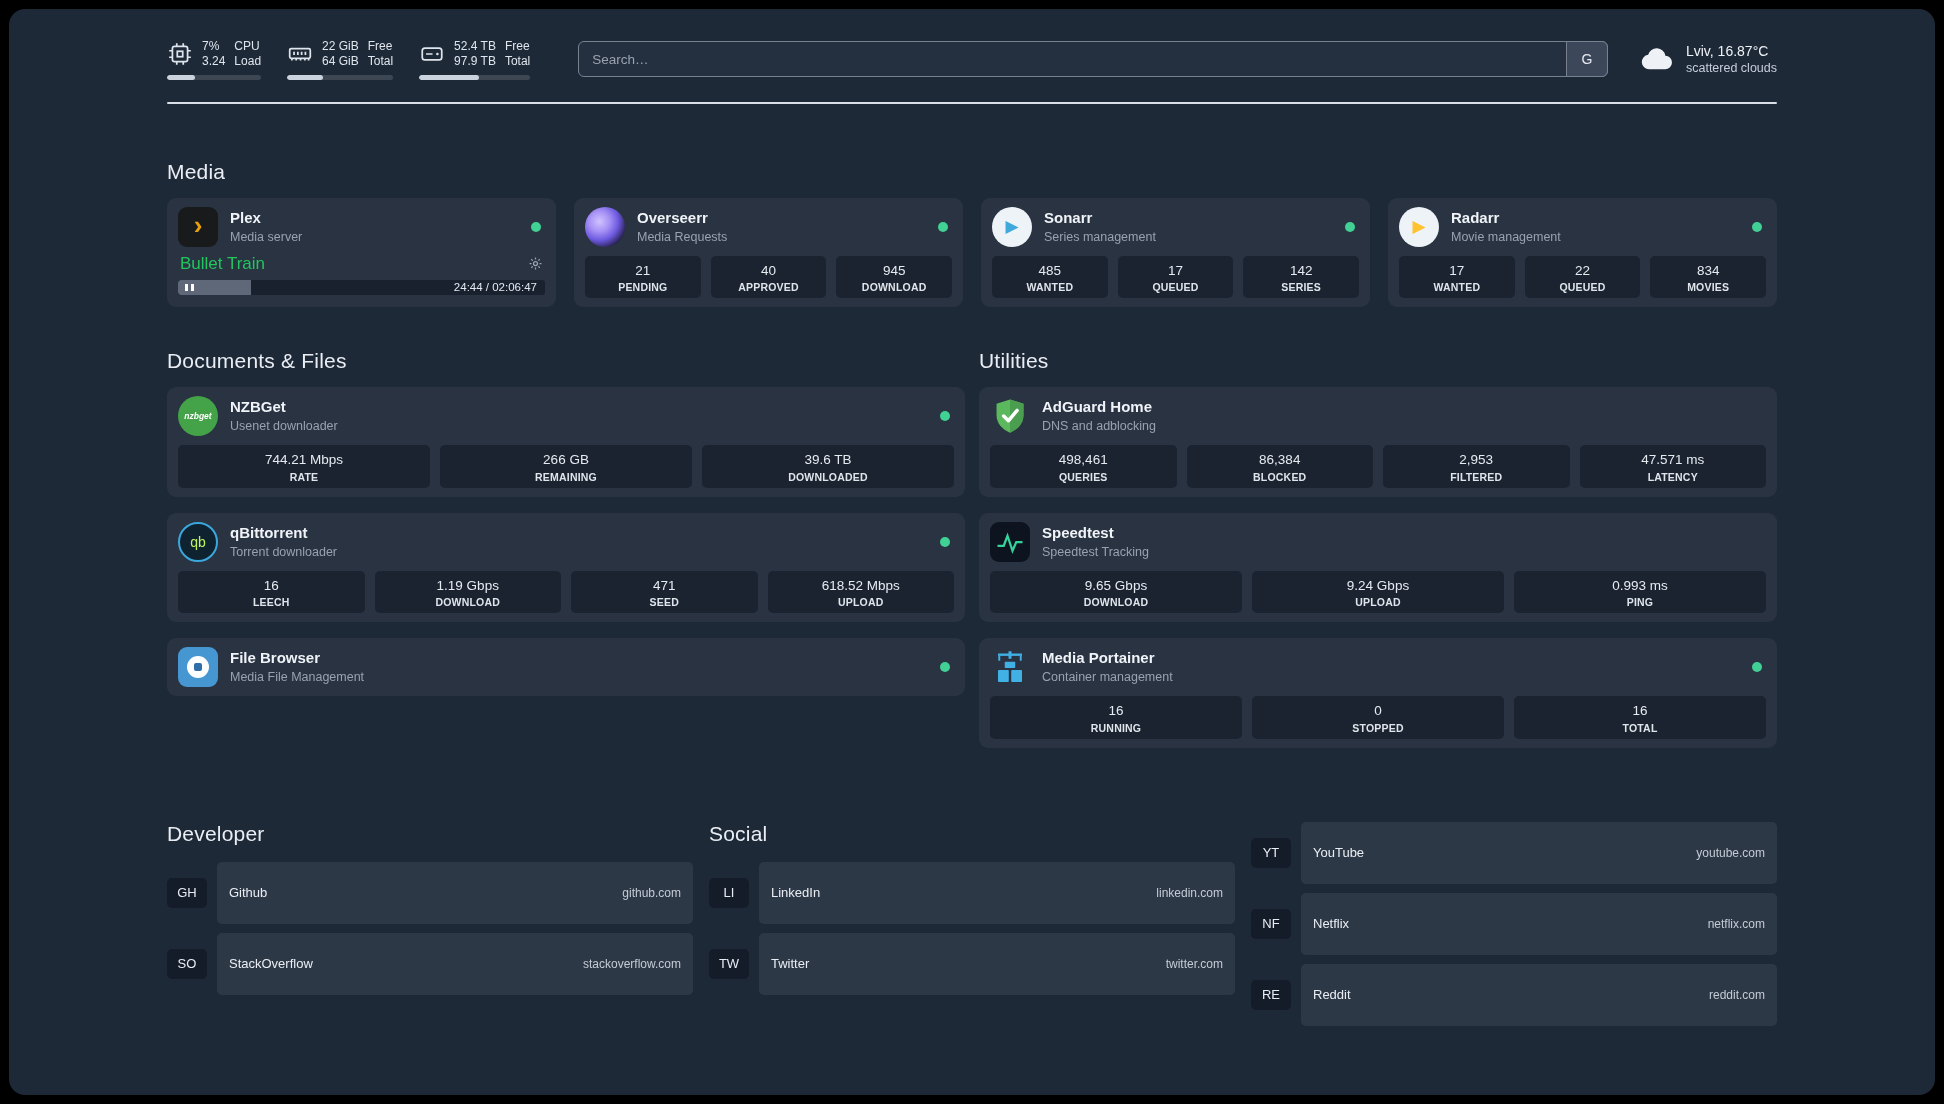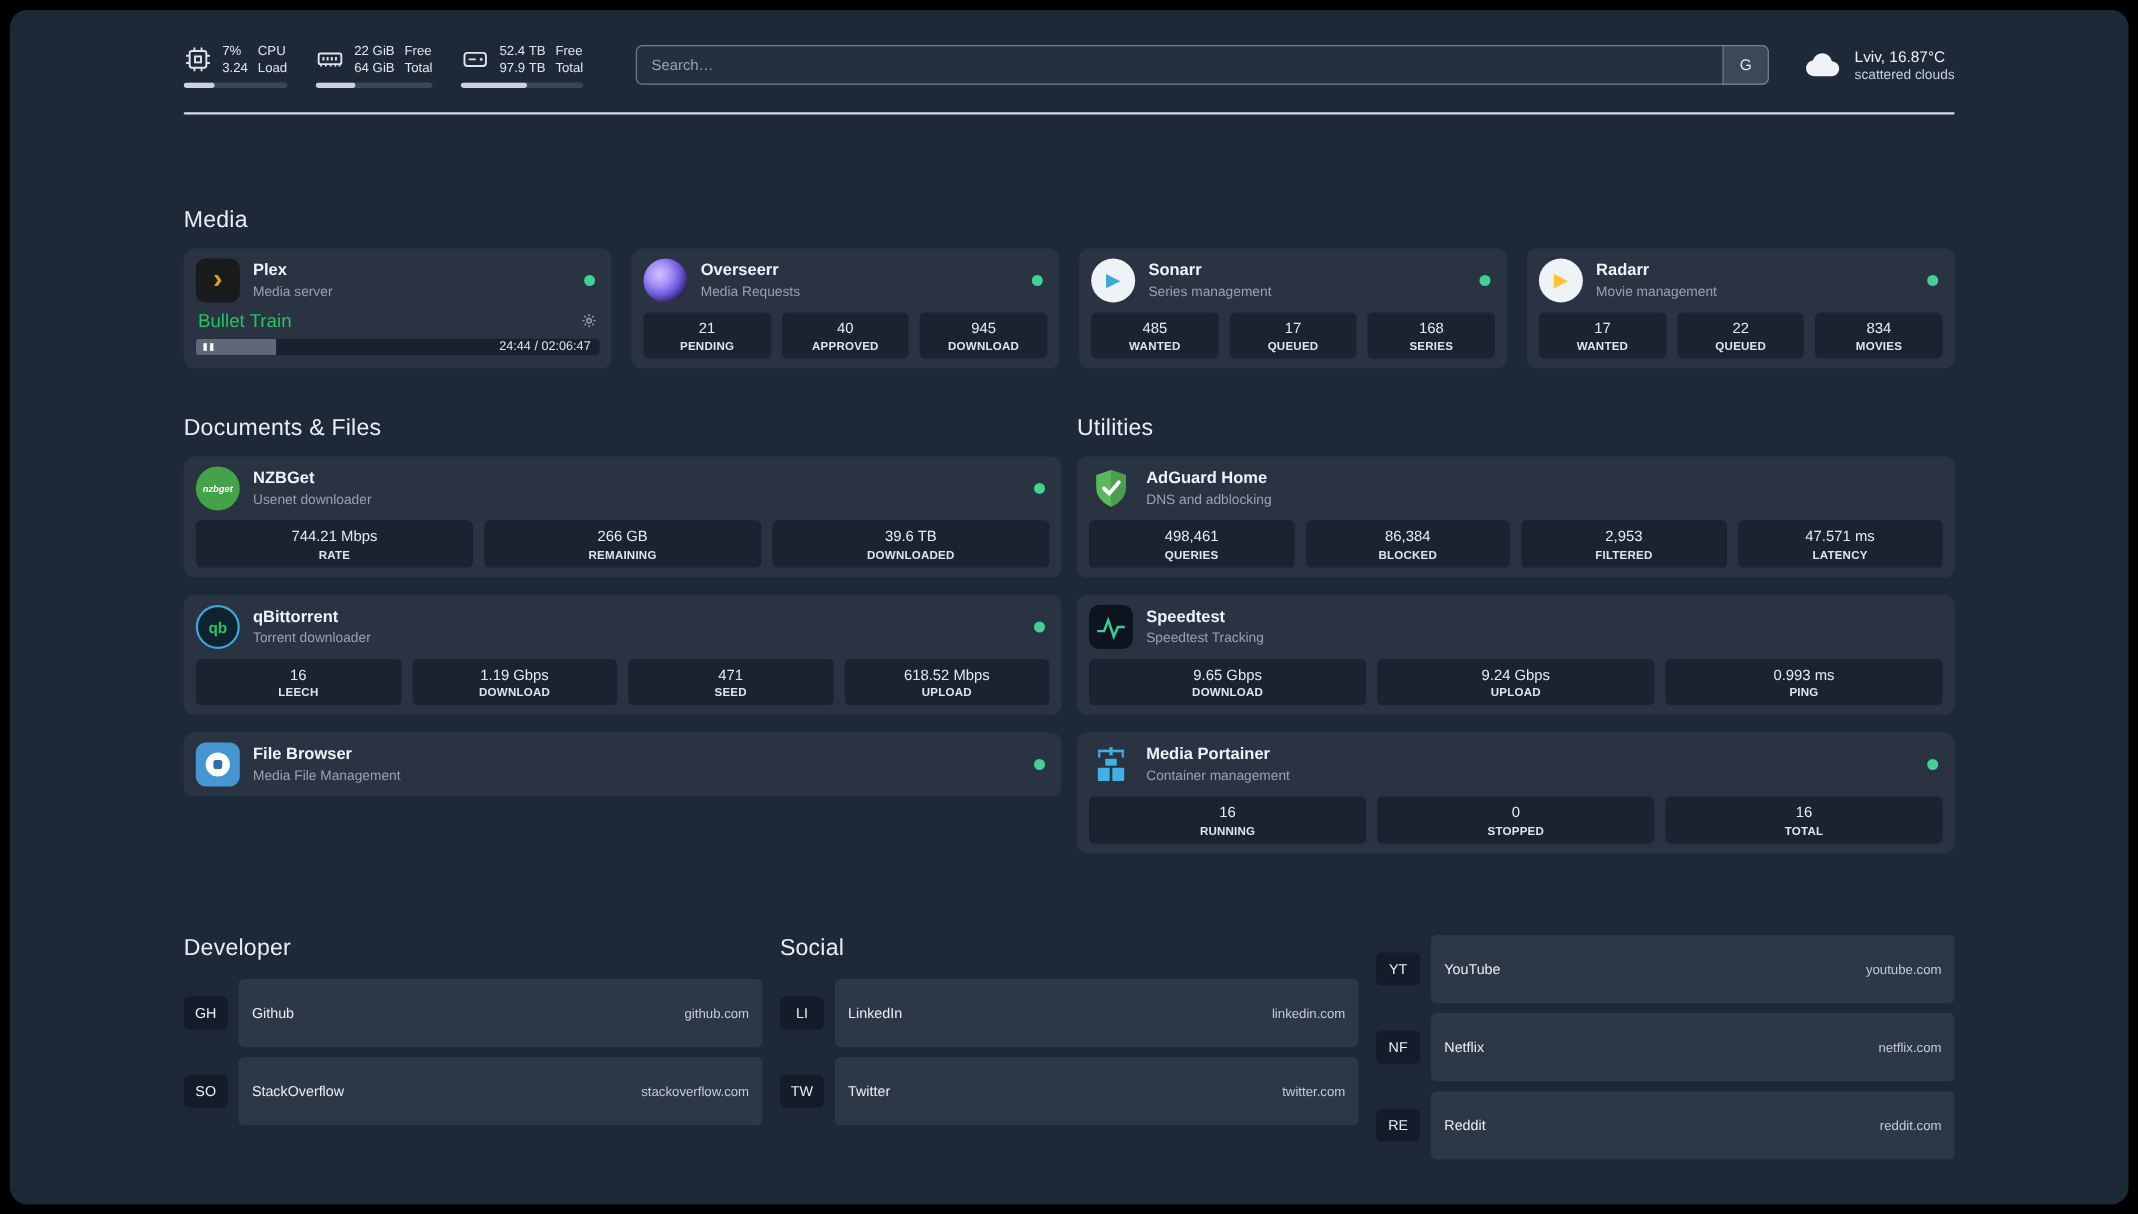--- a/index.html
+++ b/index.html
@@ -21,21 +21,21 @@
   .search-input::placeholder{color:#9aa3b0;}
   .search-btn{position:absolute;right:0;top:0;bottom:0;width:42px;background:#3c4759;border:1px solid #79818f;border-left:1px solid #79818f;border-radius:0 6px 6px 0;color:#e6ebf1;font-size:14px;display:flex;align-items:center;justify-content:center;cursor:pointer;font-family:"Liberation Sans",sans-serif;}
   .weather{display:flex;align-items:center;gap:10px;}
   .weather-text{display:flex;flex-direction:column;line-height:1.3;}
   .weather-loc{font-size:14px;color:#eef2f7;}
   .weather-cond{font-size:12.5px;color:#c6cedb;}
   .divider{height:2px;background:#d9dfe9;margin-top:22px;border-radius:1px;}
 
   
   h2.sec{font-size:21px;font-weight:500;color:#eaeef4;margin:0 0 14px 0;letter-spacing:.2px;}
-  .media-sec{margin-top:84px;}
+  .media-sec{margin-top:56px;}
   .grid4{display:grid;grid-template-columns:repeat(4,1fr);gap:18px;}
   .two-col{display:grid;grid-template-columns:1fr 1fr;gap:14px;margin-top:42px;align-items:start;}
   .col-stack{display:flex;flex-direction:column;gap:16px;}
 
   
   .card{background:rgba(255,255,255,0.052);border-radius:9px;padding:9px 11px;}
   .card-head{display:flex;align-items:center;gap:12px;cursor:pointer;}
   .meta{display:flex;flex-direction:column;}
   .sname{font-size:15px;font-weight:600;color:#f0f3f7;line-height:1.25;}
   .sdesc{font-size:12.5px;color:#98a2b0;margin-top:2px;line-height:1.2;}
@@ -47,21 +47,21 @@
   .stat .v{font-size:13.5px;color:#e6ebf1;line-height:1.3;white-space:nowrap;}
   .stat .l{font-size:10.5px;font-weight:700;color:#e0e5ec;margin-top:2px;letter-spacing:.2px;}
 
   
   .icon{width:40px;height:40px;flex:none;display:flex;align-items:center;justify-content:center;border-radius:9px;}
   .icon-plex{background:#191a1c;color:#e5a00d;font-size:26px;font-weight:700;line-height:1;padding-bottom:4px;box-sizing:border-box;}
   .icon-overseerr{border-radius:50%;background:radial-gradient(circle at 36% 36%, #cfc3ff 0%, #a792f5 28%, #6d5ae0 52%, #2a2254 76%, #16122f 100%);}
   .icon-sonarr{border-radius:50%;background:#eef3f8;color:#3fa9dc;font-size:17px;}
   .icon-radarr{border-radius:50%;background:#eef3f8;color:#ffc230;font-size:17px;}
   .icon-nzbget{border-radius:50%;background:#44a248;color:#fff;font-size:8.5px;font-weight:700;font-style:italic;}
-  .icon-qbit{border-radius:50%;background:#0f2230;border:2px solid #3ba7dd;box-sizing:border-box;color:#22c55e;font-size:14px;font-weight:700;}
+  .icon-qbit{border-radius:50%;background:#0f2230;border:2px solid #3ba7dd;box-sizing:border-box;color:#bef264;font-size:14px;font-weight:400;}
   .icon-fb{background:#4696d2;}
   .icon-fb .fb-disc{width:22px;height:22px;border-radius:50%;background:#fff;display:flex;align-items:center;justify-content:center;}
   .icon-fb .fb-dot{width:8px;height:8px;border-radius:2px;background:#2f6ea8;}
   .icon-plain{background:transparent;}
   .icon-speedtest{background:#0d1420;border-radius:9px;}
 
   
   .player{margin-top:7px;}
   .prow1{display:flex;align-items:center;justify-content:space-between;padding:0 2px;}
   .ptitle{font-size:17px;color:#22c55e;}
@@ -244,21 +244,21 @@
         <div class="stats cols3">
           <div class="stat">
             <div class="v">485</div>
             <div class="l">WANTED</div>
           </div>
           <div class="stat">
             <div class="v">17</div>
             <div class="l">QUEUED</div>
           </div>
           <div class="stat">
-            <div class="v">168</div>
+            <div class="v">142</div>
             <div class="l">SERIES</div>
           </div>
         </div>
       </div>
 
       <div class="card">
         <div class="card-head">
           <div class="icon icon-radarr">▶</div>
           <div class="meta">
             <div class="sname">Radarr</div>

